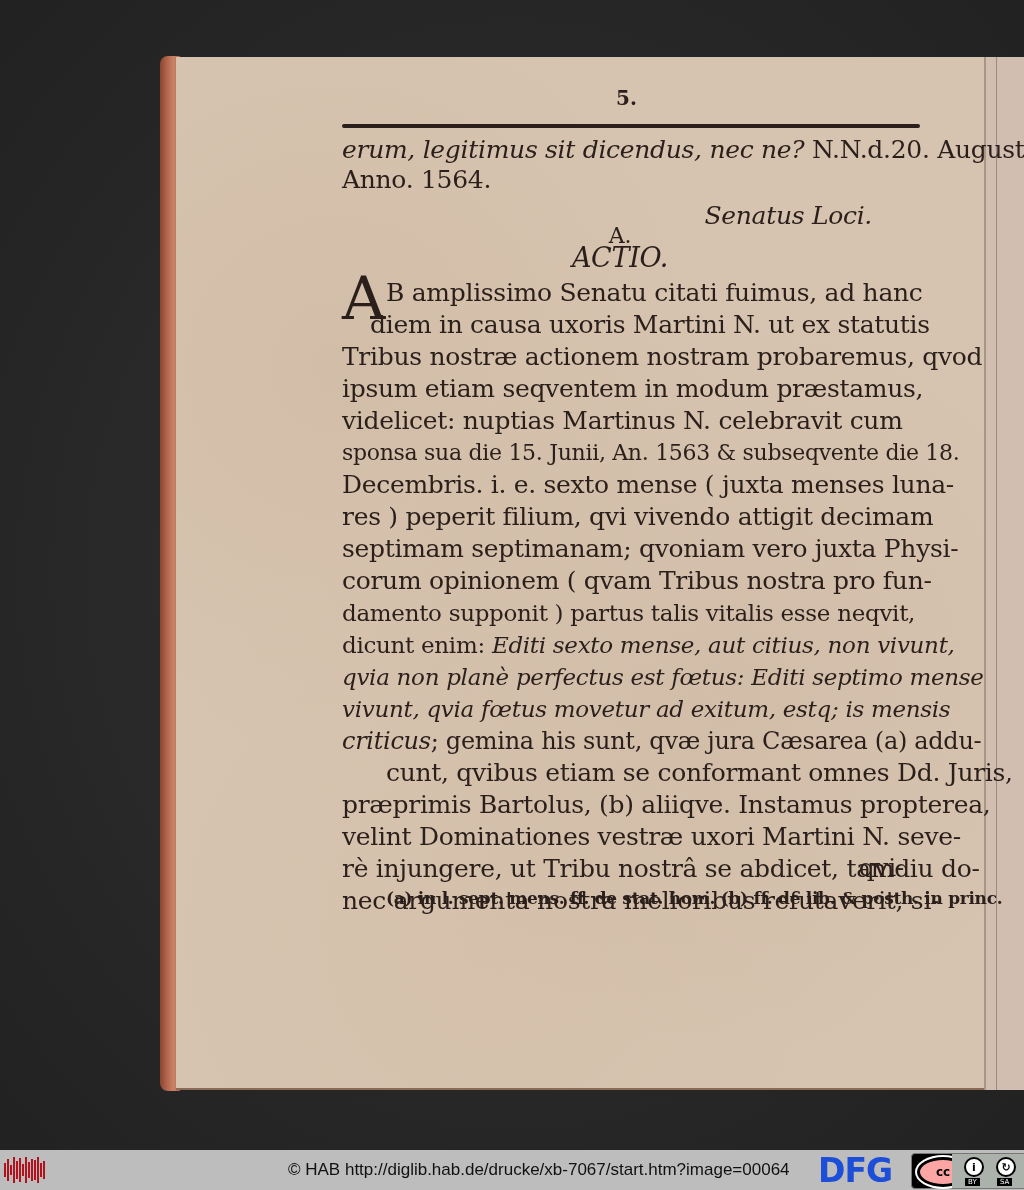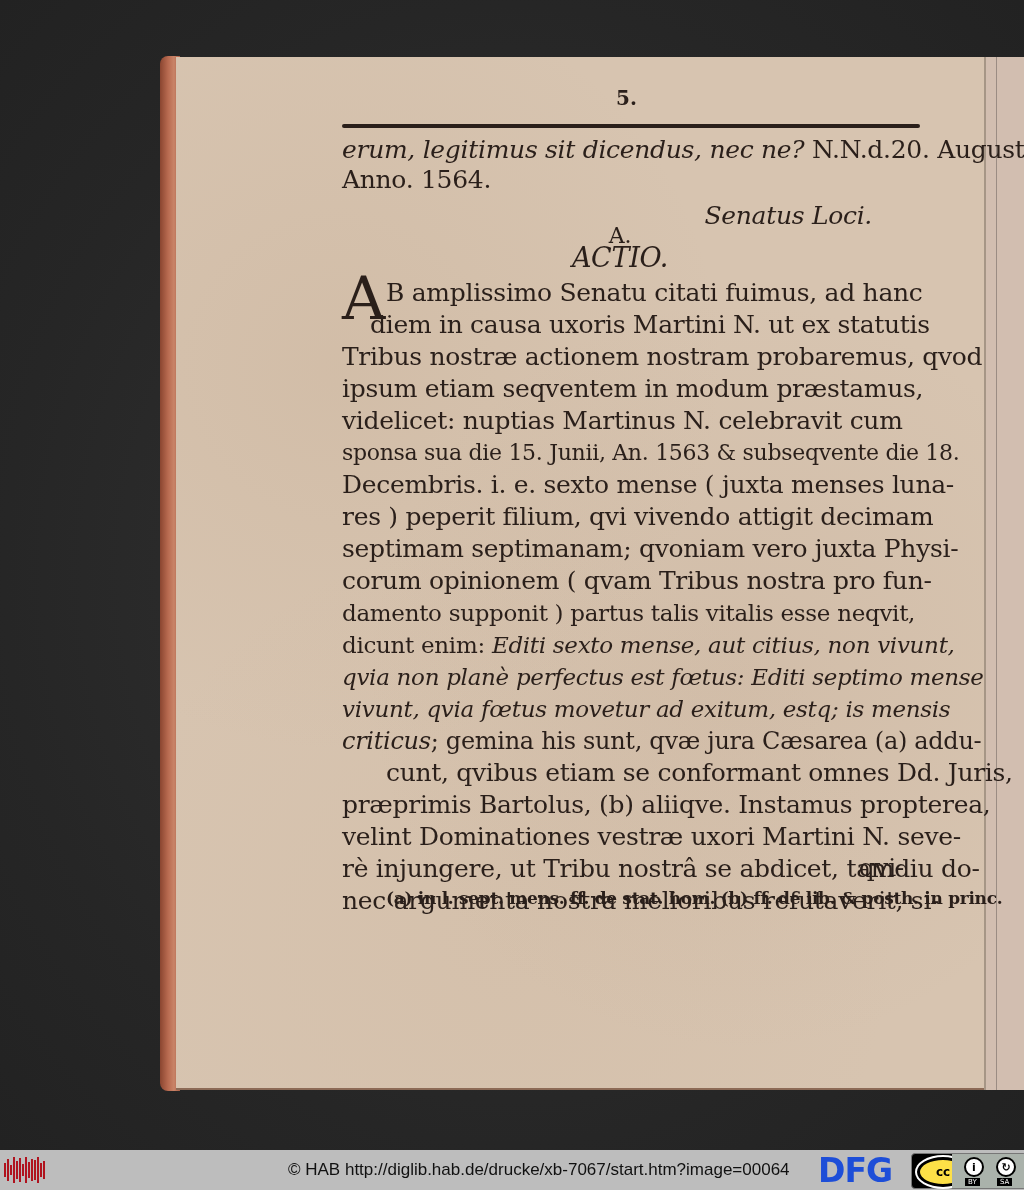--- a/index.html
+++ b/index.html
@@ -78,21 +78,21 @@
     .dfg {
       position: absolute; left: 818px; top: 5px; font-family: "DejaVu Sans", sans-serif;
       font-weight: bold; font-size: 33px; color: #1d4ed8; letter-spacing: -1px; line-height: 32px;
     }
     .cc {
       position: absolute; left: 911px; top: 3px; width: 113px; height: 36px;
       background: #000; border-radius: 4px 0 0 4px; border: 1px solid #777;
     }
     .cc .cc-circle {
       position: absolute; left: 5px; top: 3px; width: 52px; height: 30px; border-radius: 50%;
-      background: #fde047; border: 3px solid #000; box-shadow: 0 0 0 2px #fff;
+      background: #fca5a5; border: 3px solid #000; box-shadow: 0 0 0 2px #fff;
       font-family: "DejaVu Sans", sans-serif; font-weight: bold; font-size: 12px; color: #000;
       display: flex; align-items: center; justify-content: center;
     }
     .cc .cc-panel {
       position: absolute; left: 40px; top: 0; width: 72px; height: 34px; background: #aab2ab;
     }
     .cc .icon-by, .cc .icon-sa {
       position: absolute; top: 3px; width: 20px; height: 20px; border-radius: 50%;
       background: #fff; border: 2px solid #000;
       font-family: "DejaVu Sans", sans-serif; font-size: 11px; font-weight: bold; color: #000;

